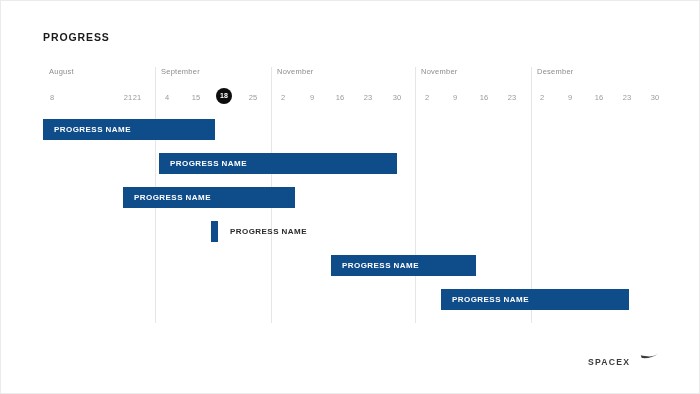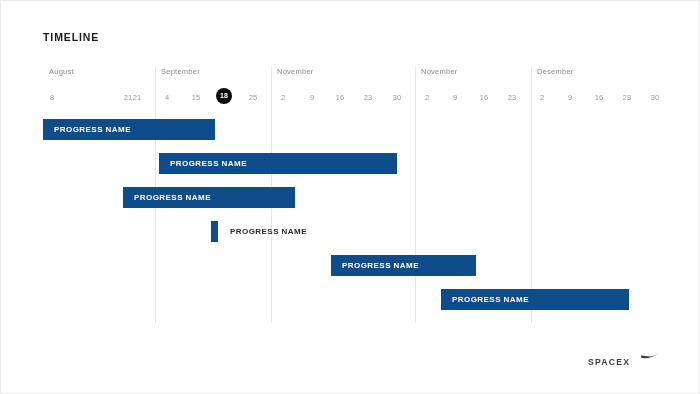--- a/index.html
+++ b/index.html
@@ -130,21 +130,21 @@
     height: 20px;
     text-align: center;
   }
   #logo svg { display: block; }
 </style>
 </head>
 <body>
 
 <div id="slide">
 
-  <div id="slide-title">TIMELINE</div>
+  <div id="slide-title">PROGRESS</div>
 
   <div id="timeline">
     <div id="dividers">
         <div class="month-divider" style="left: 112px;"></div>
         <div class="month-divider" style="left: 228px;"></div>
         <div class="month-divider" style="left: 372px;"></div>
         <div class="month-divider" style="left: 488px;"></div>
       </div>
     <div id="months">
         <div class="month-label" style="left: 6px;">August</div>

